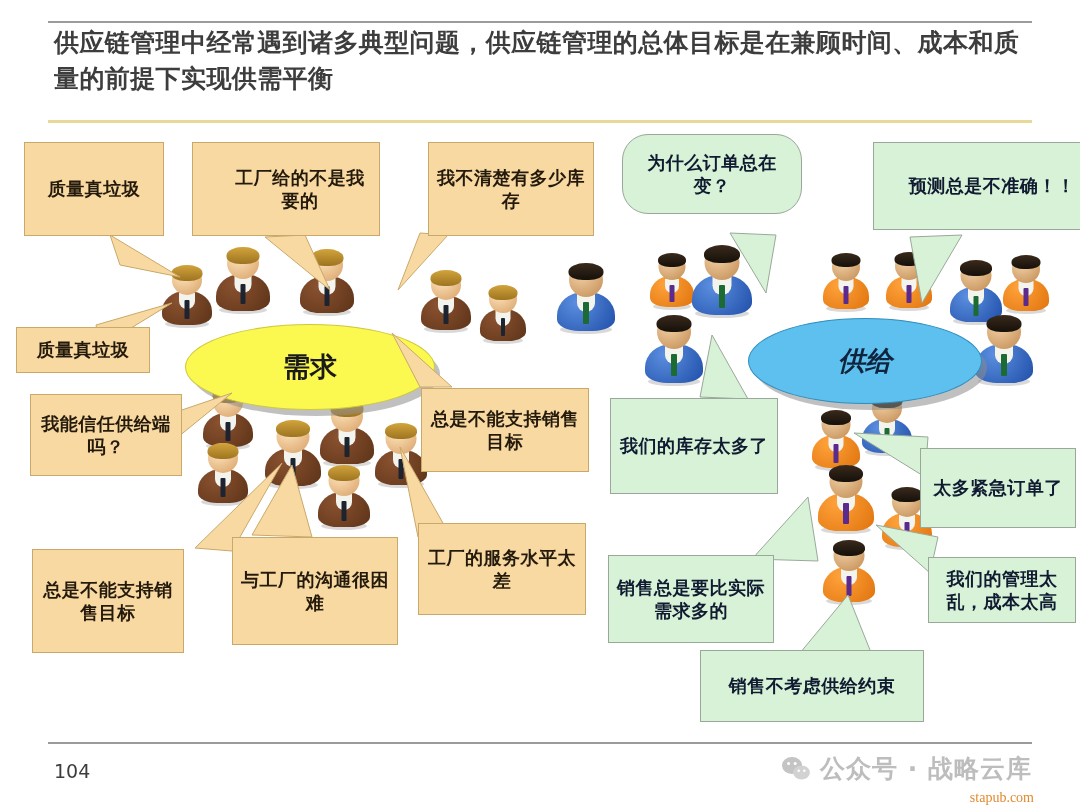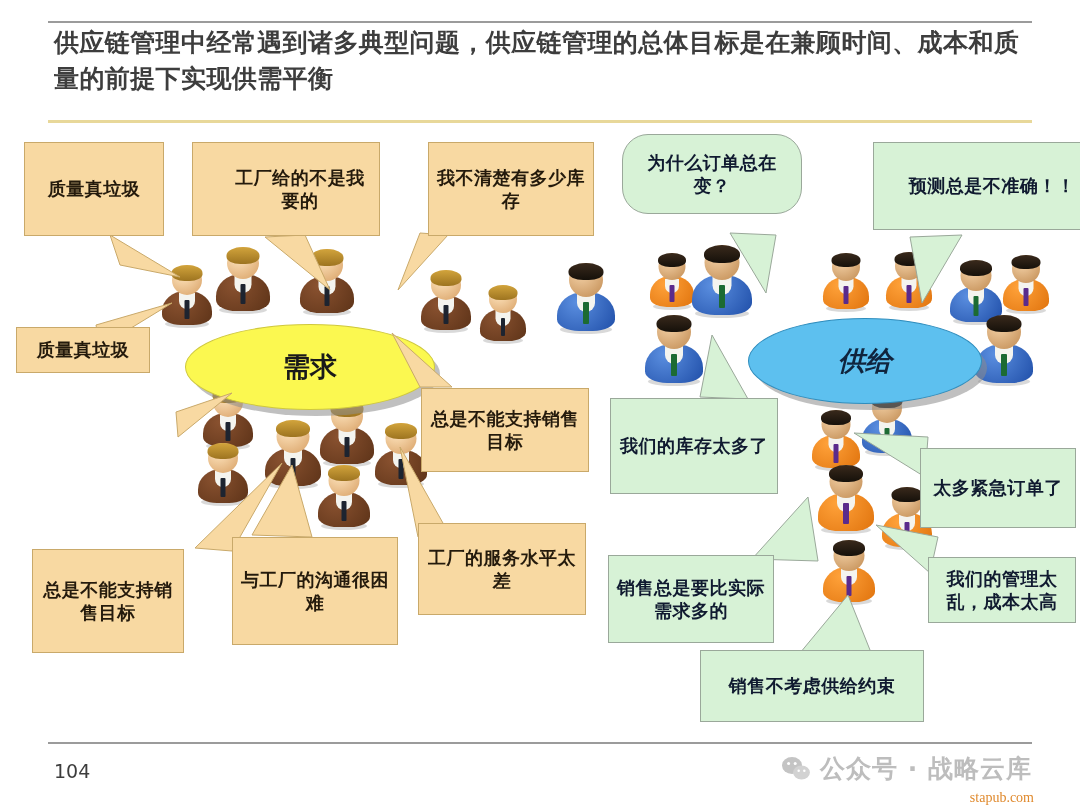--- a/index.html
+++ b/index.html
@@ -311,20 +311,23 @@
   </div>
   <div class="bubble orange" style="left:192px;top:17px;width:188px;height:94px;padding-left:36px;">
     <span>工厂给的不是我要的</span>
   </div>
   <div class="bubble orange" style="left:16px;top:202px;width:134px;height:46px;">
     <span>质量真垃圾</span>
   </div>
   <div class="bubble orange" style="left:428px;top:17px;width:166px;height:94px;">
     <span>我不清楚有多少库存</span>
   </div>
+  <div class="bubble orange" style="left:30px;top:269px;width:152px;height:82px;">
+    <span>我能信任供给端吗？</span>
+  </div>
   <div class="bubble orange" style="left:421px;top:263px;width:168px;height:84px;">
     <span>总是不能支持销售目标</span>
   </div>
   <div class="bubble orange" style="left:32px;top:424px;width:152px;height:104px;">
     <span>总是不能支持销售目标</span>
   </div>
   <div class="bubble orange" style="left:232px;top:412px;width:166px;height:108px;">
     <span>与工厂的沟通很困难</span>
   </div>
   <div class="bubble orange" style="left:418px;top:398px;width:168px;height:92px;">

